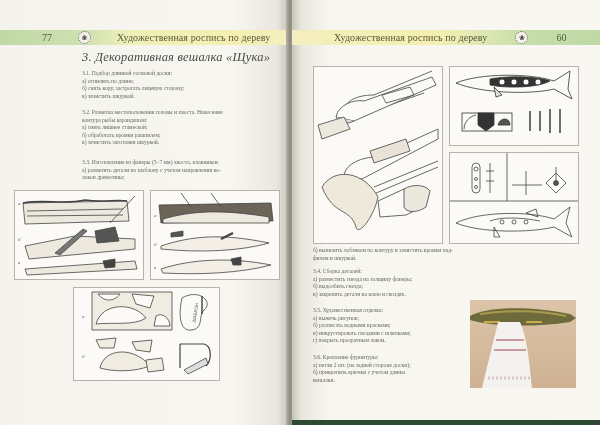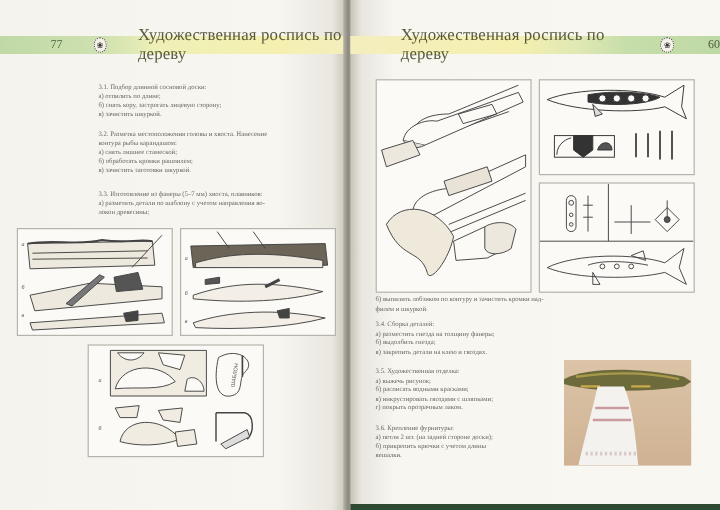--- a/index.html
+++ b/index.html
@@ -10,21 +10,21 @@
   .page.right { left:292px; width:308px; background:linear-gradient(to right,#c6c3b8 0%,#e8e6de 3%,#f7f6f1 12%,#f8f7f2 100%); }
   .gutter { position:absolute; left:286px; top:0; width:8px; height:425px; background:linear-gradient(to right,#b7b4a8,#8c897e,#a8a59a); }
   .bottom-edge { position:absolute; left:292px; bottom:0; width:308px; height:5px; background:#2f4a33; }
   .top-edge { position:absolute; left:0; top:0; width:600px; height:3px; background:#d8d6cd; }
 
   .header { position:absolute; top:30px; height:15px; display:flex; align-items:center; font-size:9px; color:#4b5a3a; }
   .header.left { left:0; width:288px; background:linear-gradient(to right,#bfd9a6 0%,#cfe1b0 30%,#eef0b8 45%,#f5f0b0 80%,#f3eebd 100%); }
   .header.right { left:292px; width:308px; background:linear-gradient(to right,#f3eebd 0%,#f5f0b0 45%,#dfe8b4 62%,#c6dea9 75%,#bfd9a6 100%); }
   .page-num { font-size:10px; color:#4c5c3c; }
   .emblem { width:11px; height:11px; border-radius:50%; border:1px dotted #555; display:inline-flex; align-items:center; justify-content:center; font-size:7px; color:#333; background:#f4f2e8; }
-  .header-title { font-size:14px; color:#5a5a3a; letter-spacing:0.1px; }
+  .header-title { font-size:10px; color:#5a5a3a; letter-spacing:0.1px; }
 
   .chapter-title { position:absolute; left:82px; top:50px; font-style:italic; font-size:12.5px; color:#4a4a44; letter-spacing:0.2px; }
   .text { font-size:5.6px; line-height:7.6px; color:#6a6962; }
   .text p { margin:0; }
   .block { position:absolute; }
 
   .fig { position:absolute; border:1px solid #b5b3ab; background:#fbfaf6; overflow:hidden; }
   svg { display:block; }
   .photo { position:absolute; background:linear-gradient(#dcc4a8,#cfb293); }
 </style>
@@ -34,20 +34,21 @@
 <div class="spread">
   <div class="top-edge"></div>
 
   <div class="page left"></div>
   <div class="header left">
     <span class="page-num" style="margin-left:42px;">77</span>
     <span class="emblem" style="margin-left:26px;">❀</span>
     <span class="header-title" style="margin-left:26px;">Художественная роспись по дереву</span>
   </div>
 
+  <div class="chapter-title">3. Декоративная вешалка «Щука»</div>
 
   <div class="block text" style="left:82px; top:70px; width:200px;">
     <p>3.1. Подбор длинной сосновой доски:</p>
     <p>а) отпилить по длине;</p>
     <p>б) снять кору, застрогать лицевую сторону;</p>
     <p>в) зачистить шкуркой.</p>
   </div>
   <div class="block text" style="left:82px; top:109px; width:205px;">
     <p>3.2. Разметка местоположения головы и хвоста. Нанесение</p>
     <p>контура рыбы карандашом:</p>

